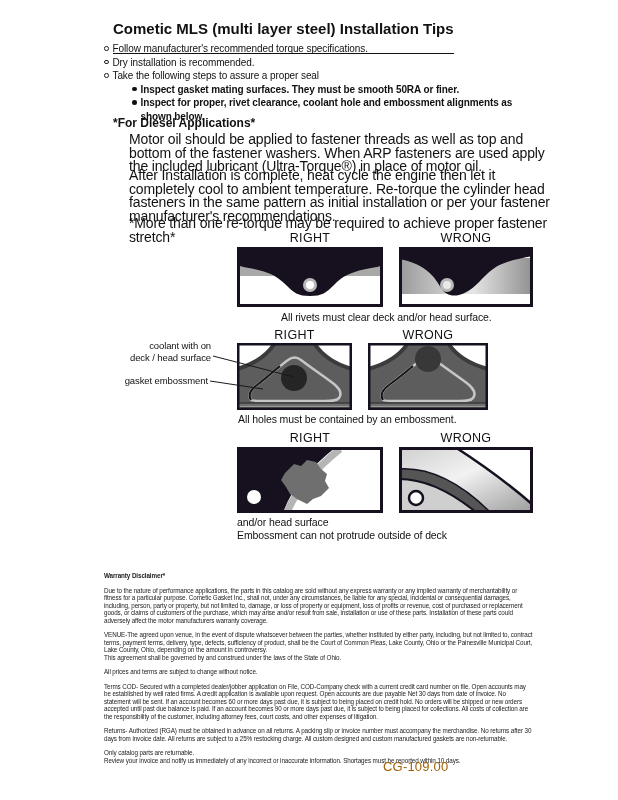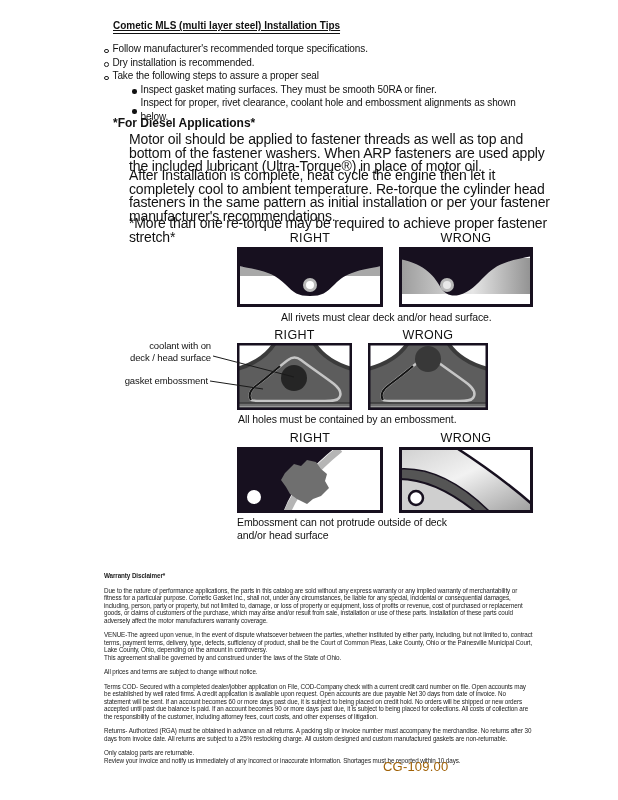--- a/index.html
+++ b/index.html
@@ -5,26 +5,26 @@
   * { margin:0; padding:0; box-sizing:border-box; }
   html,body { background:#e8e8e8; }
   #page {
     position:relative; width:618px; height:800px; background:#ffffff;
     font-family:"Liberation Sans", sans-serif; color:#111; overflow:hidden;
     margin:0 auto;
   }
   
   #title {
     position:absolute; left:113px; top:20px;
-    font-size:10px; font-weight:bold; letter-spacing:0;
-    border-bottom:1.5px solid #111; padding-bottom:2px;text-decoration:underline;
+    font-size:15px; font-weight:bold; letter-spacing:0;
+    border-bottom:1.5px solid #111; padding-bottom:16px;
   }
   #bullets { position:absolute; left:104px; top:42px; width:440px; font-size:10px; letter-spacing:-0.1px; }
-  .b-row { display:flex; align-items:center; line-height:13.5px; }
-  .b-row.sub { margin-left:28px; }
+  .b-row { display:flex; align-items:flex-start; line-height:13.5px; }
+  .b-row.sub { margin-left:28px;font-weight:bold; }
   .b-open {
     width:4.5px; height:4.5px; border:1px solid #222; border-radius:50%;
     margin:4px 4px 0 0; flex:0 0 auto;
   }
   .b-fill {
     width:4.5px; height:4.5px; background:#111; border-radius:50%;
     margin:4px 4px 0 0; flex:0 0 auto;
   }
   
   .abs { position:absolute; }
@@ -180,22 +180,22 @@
       <path d="M56,0 C90,22 118,44 134,58 L134,66 L92,66 C64,38 32,20 0,22 L0,0 Z" fill="url(#g3w)"></path>
       <path d="M56,0 C90,22 118,44 134,58" fill="none" stroke="#17101f" stroke-width="2.5"></path>
       <path d="M92,66 C64,38 32,20 0,22 L0,32 C28,32 56,48 78,66 Z" fill="#555555"></path>
       <path d="M92,66 C64,38 32,20 0,22" fill="none" stroke="#17101f" stroke-width="1.5"></path>
       <path d="M78,66 C56,48 28,32 0,32" fill="none" stroke="#17101f" stroke-width="2"></path>
       <circle cx="17" cy="51" r="7" fill="#ffffff" stroke="#17101f" stroke-width="2.5"></circle>
       <rect x="1.5" y="1.5" width="131" height="63" fill="none" stroke="#17101f" stroke-width="3"></rect>
     </svg>
 
     <div class="fig-caption" style="left:237px; top:286px;">
+      <div>and/or head surface</div>
       <div>Embossment can not protrude outside of deck</div>
-      <div>and/or head surface</div>
     </div>
 
     <svg id="leader-svg">
       <line x1="213" y1="126" x2="294" y2="147" stroke="#1a1a1a" stroke-width="1"></line>
       <line x1="210" y1="151" x2="263" y2="159" stroke="#1a1a1a" stroke-width="1"></line>
     </svg>
   </div>
 
   <div id="warranty">
     <div class="w-head">Warranty Disclaimer*</div>

